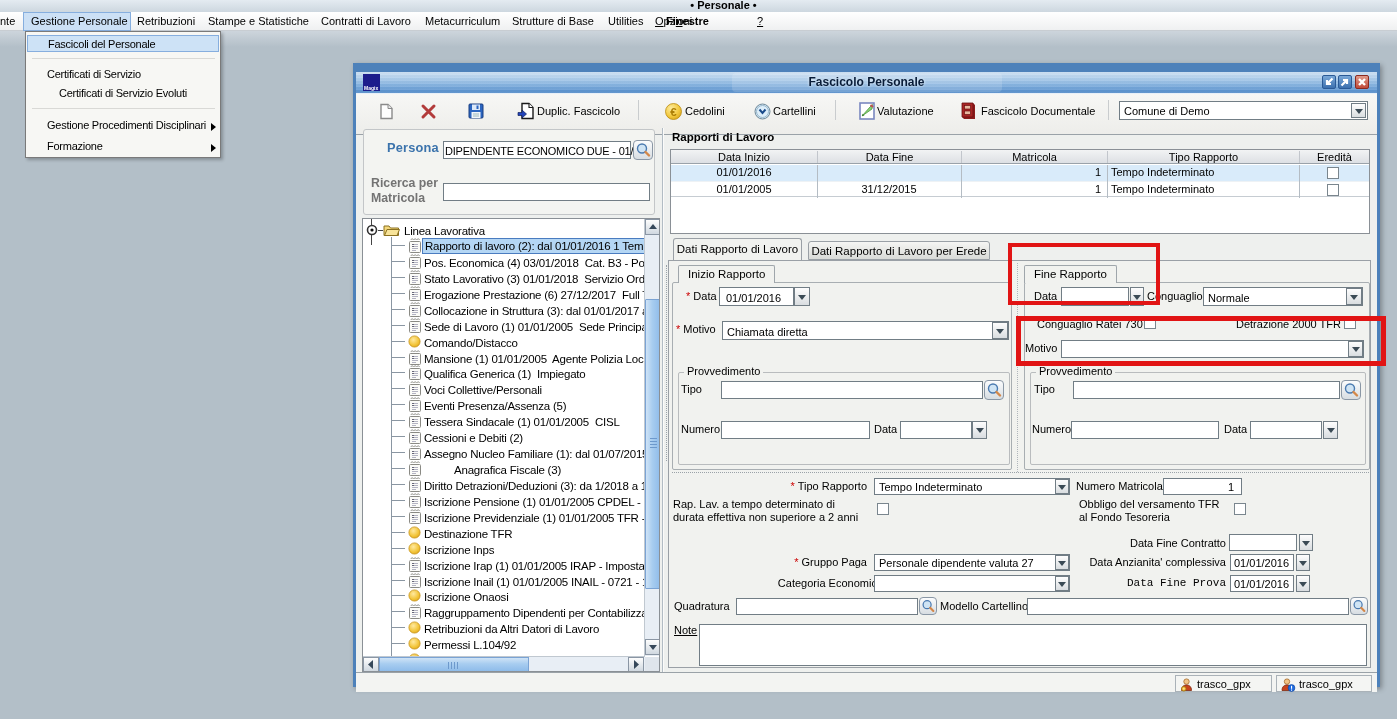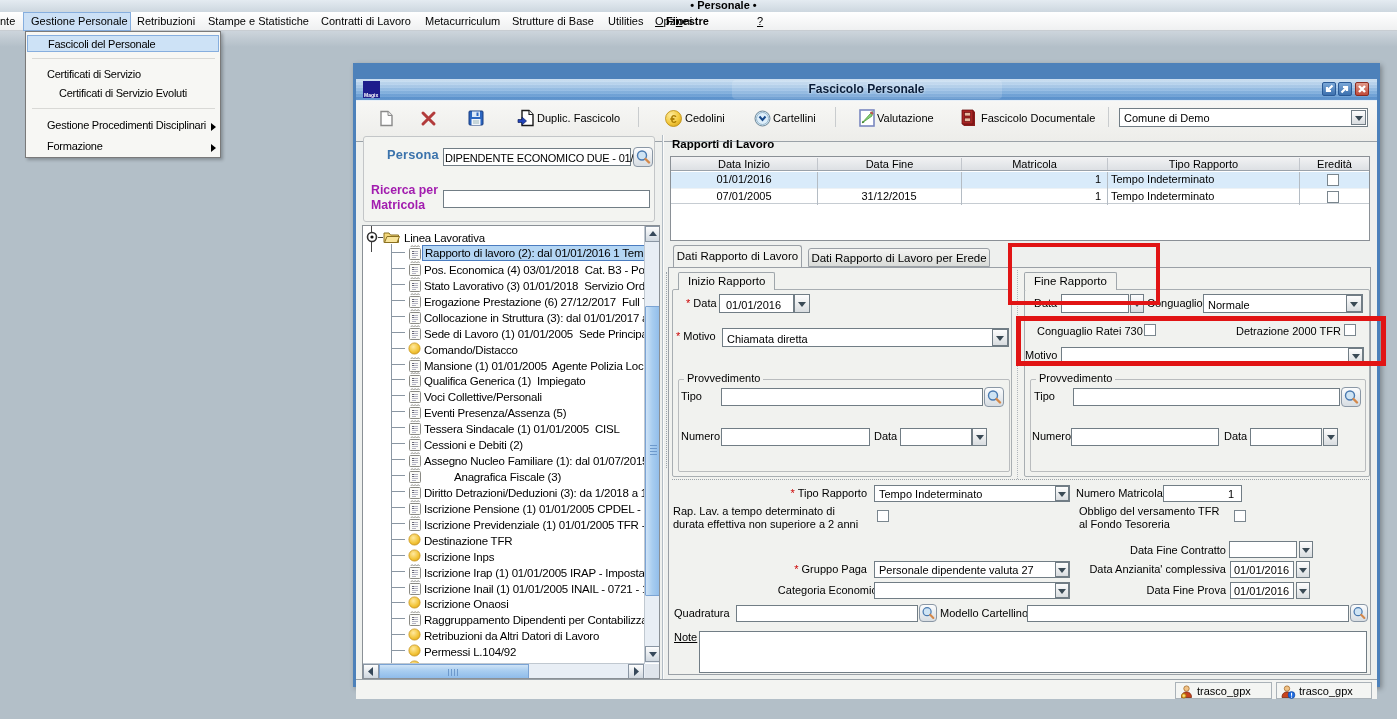--- a/index.html
+++ b/index.html
@@ -12,21 +12,21 @@
 #menubar { left:0; top:12px; width:1397px; height:19px; background:linear-gradient(#ffffff,#eff0f1); border-bottom:1px solid #c8cdd2; }
 .mi { position:absolute; top:0; height:19px; line-height:19px; font-size:11px; }
 #mhl { position:absolute; left:23px; top:0px; width:108px; height:19px; background:#cce0f5; border:1px solid #86aede; }
 
 #ddm { left:25px; top:31px; width:196px; height:127px; background:#f7f7f4; border:1px solid #7a7a7a; box-shadow:2px 2px 3px rgba(0,0,0,0.25); z-index:50; }
 #ddsel { position:absolute; left:1px; top:3px; width:192px; height:17px; background:#cde2f6; border:1px solid #86aede; }
 .ddi { position:absolute; left:21px; font-size:11px; letter-spacing:-0.25px; }
 .ddsep { position:absolute; left:6px; width:183px; border-top:1px solid #d9d9d6; }
 .ddarr { position:absolute; width:0; height:0; border-left:5px solid #000; border-top:4px solid transparent; border-bottom:4px solid transparent; }
 
-#win { left:353px; top:63px; width:1027px; height:624px; background:#4d81ba; padding:16px 3px 4px 3px; box-shadow:2px 2px 5px rgba(0,0,0,0.3); }
+#win { left:353px; top:63px; width:1027px; height:624px; background:#4d81ba; padding:9px 3px 4px 3px; box-shadow:2px 2px 5px rgba(0,0,0,0.3); }
 #wtitle { position:relative; width:100%; height:21px; background:repeating-linear-gradient(0deg, rgba(255,255,255,0.10) 0px, rgba(255,255,255,0.10) 1px, rgba(0,0,0,0.03) 2px, transparent 3px), linear-gradient(#cfe2f4 0%, #aecdeb 30%, #85b3e0 60%, #5b93cf 90%, #4f88c6 100%); }
 #wtitle .txt { position:absolute; left:0; right:0; top:3px; text-align:center; font-weight:bold; font-size:12px; color:#081c38; text-shadow:0 0 3px rgba(255,255,255,0.8); }
 #wtglow { position:absolute; left:50%; top:1px; width:270px; height:19px; margin-left:-135px; background:rgba(255,255,255,0.15); border-radius:4px; }
 #wlogo { position:absolute; left:7px; top:2px; width:17px; height:17px; background:#1c1c8c; }
 #wlogo span { position:absolute; left:1px; bottom:0px; color:#fff; font-size:5px; font-weight:bold; }
 .wbtn { position:absolute; top:3px; width:14px; height:14px; border:1px solid #2a5a96; border-radius:2px; }
 #wbody { position:relative; width:1021px; height:595px; background:#eef0ee; border-top:1px solid #e8f0f8; }
 
 #toolbar { position:absolute; left:0; top:0; width:1021px; height:41px; background:linear-gradient(#f7f7f5,#ededea); border-bottom:1px solid #9aa2a8; }
 .tbtxt { position:absolute; top:11px; font-size:11px; }
@@ -163,21 +163,21 @@
       <div class="abs" style="left:7px; top:35px; width:292px; height:86px; background:#f3f4f1; border:1px solid #c3c6c8; border-radius:3px;"></div>
       <div class="lbl" style="left:31px; top:46px; font-size:12.8px; font-weight:bold; color:#3b73ac; letter-spacing:0.2px;">Persona</div>
       <div class="fld" style="left:87px; top:47px; width:188px; height:18px;"></div>
       <div class="fldtxt" style="left:89px; top:51px; font-size:11px; letter-spacing:-0.2px;">DIPENDENTE ECONOMICO DUE - 01/0</div>
       <div class="magbtn" style="left:277px; top:46px;">
         <svg width="18" height="18" viewBox="0 0 18 18" style="position:absolute;left:0;top:0;">
             <circle cx="8" cy="7.5" r="4.5" fill="#cfe4f4" stroke="#4a7ab0" stroke-width="1.4"></circle>
             <path d="M11.5 11 L15 14.5" stroke="#d4884a" stroke-width="2.4" stroke-linecap="round"></path>
           </svg>
       </div>
-      <div class="lbl" style="left:15px; top:82px; font-size:12.3px; font-weight:bold; color:#a21caf; line-height:15px;">Ricerca per<br>Matricola</div>
+      <div class="lbl" style="left:15px; top:82px; font-size:12.3px; font-weight:bold; color:#737373; line-height:15px;">Ricerca per<br>Matricola</div>
       <div class="fld" style="left:87px; top:89px; width:207px; height:18px;"></div>
 
       <div class="abs" id="tree" style="left:6px; top:124px; width:298px; height:454px; background:#fff; border:1px solid #8a9096; overflow:hidden;">
         <svg style="position:absolute;width:0;height:0;">
             <defs>
           <g id="np">
                 <rect x="1.5" y="3.5" width="11" height="11" rx="1" fill="#fbfbf8" stroke="#8a8a84" stroke-width="1"></rect>
                 <path d="M3 2 a1.2 1.2 0 0 1 2.4 0 M6 2 a1.2 1.2 0 0 1 2.4 0 M9 2 a1.2 1.2 0 0 1 2.4 0" fill="none" stroke="#9a9a94" stroke-width="1"></path>
                 <path d="M4 6.5 h6 M4 8.5 h6 M4 10.5 h6 M4 12.5 h4" stroke="#aab" stroke-width="0.9"></path>
                 <path d="M4 6.5 h2 M4 8.5 h2" stroke="#667" stroke-width="1"></path>
@@ -434,21 +434,21 @@
           <div class="abs" style="left:436px; top:1px; width:192px; text-align:center; border-left:1px solid #c2c6cc;">Tipo Rapporto</div>
           <div class="abs" style="left:628px; top:1px; width:70px; text-align:center; border-left:1px solid #c2c6cc;">Eredità</div>
         </div>
         <div class="abs" style="left:0; top:15px; width:698px; height:16px; background:#d9ebfa;">
           <div class="abs" style="left:0; top:1px; width:146px; text-align:center;">01/01/2016</div>
           <div class="abs" style="left:290px; top:1px; width:140px; text-align:right;">1</div>
           <div class="abs" style="left:440px; top:1px;">Tempo Indeterminato</div>
           <div class="chk" style="left:656px; top:2px;"></div>
         </div>
         <div class="abs" style="left:0; top:31px; width:698px; height:16px; border-top:1px solid #eef2f5; border-bottom:1px solid #c6ccd2;">
-          <div class="abs" style="left:0; top:1px; width:146px; text-align:center;">07/01/2005</div>
+          <div class="abs" style="left:0; top:1px; width:146px; text-align:center;">01/01/2005</div>
           <div class="abs" style="left:146px; top:1px; width:144px; text-align:center;">31/12/2015</div>
           <div class="abs" style="left:290px; top:1px; width:140px; text-align:right;">1</div>
           <div class="abs" style="left:440px; top:1px;">Tempo Indeterminato</div>
           <div class="chk" style="left:656px; top:2px;"></div>
         </div>
         <div class="abs" style="left:146px; top:15px; width:1px; height:33px; background:#b4bcc4;"></div>
         <div class="abs" style="left:290px; top:15px; width:1px; height:33px; background:#b4bcc4;"></div>
         <div class="abs" style="left:436px; top:15px; width:1px; height:33px; background:#b4bcc4;"></div>
         <div class="abs" style="left:628px; top:15px; width:1px; height:33px; background:#b4bcc4;"></div>
       </div>
@@ -538,21 +538,21 @@
         <div class="fld" style="left:205px; top:293px; width:196px; height:17px;"></div>
         <div class="fldtxt" style="left:210px; top:296px;">Personale dipendente valuta 27</div>
         <div class="cbtn" style="left:386px; top:294px; height:15px; width:14px;"></div>
         <div class="lbl" style="left:400px; top:295px; width:157px; text-align:right;">Data Anzianita' complessiva</div>
         <div class="fld" style="left:561px; top:293px; width:64px; height:17px;"></div>
         <div class="fldtxt" style="left:565px; top:296px;">01/01/2016</div>
         <div class="cbtn" style="left:627px; top:293px; height:17px; width:14px;"></div>
         <div class="lbl" style="left:76px; top:316px; width:138px; text-align:right;">Categoria Economica</div>
         <div class="fld" style="left:205px; top:314px; width:196px; height:17px;"></div>
         <div class="cbtn" style="left:386px; top:315px; height:15px; width:14px;"></div>
-        <div class="lbl" style="left:400px; top:316px; width:157px; text-align:right;">Data Fine Prova</div>
+        <div class="lbl" style="left:400px; top:316px; width:157px; text-align:right;font-family:Liberation Mono, monospace;">Data Fine Prova</div>
         <div class="fld" style="left:561px; top:314px; width:64px; height:17px;"></div>
         <div class="fldtxt" style="left:565px; top:317px;">01/01/2016</div>
         <div class="cbtn" style="left:627px; top:314px; height:17px; width:14px;"></div>
         <div class="lbl" style="left:5px; top:339px;">Quadratura</div>
         <div class="fld" style="left:67px; top:337px; width:182px; height:17px;"></div>
         <div class="magbtn" style="left:250px; top:336px; width:18px; height:18px;">
             <svg width="16" height="16" viewBox="0 0 18 18" style="position:absolute;left:0;top:0;">
               <circle cx="8" cy="7.5" r="4.5" fill="#cfe4f4" stroke="#4a7ab0" stroke-width="1.4"></circle>
               <path d="M11.5 11 L15 14.5" stroke="#d4884a" stroke-width="2.4" stroke-linecap="round"></path>
             </svg>

